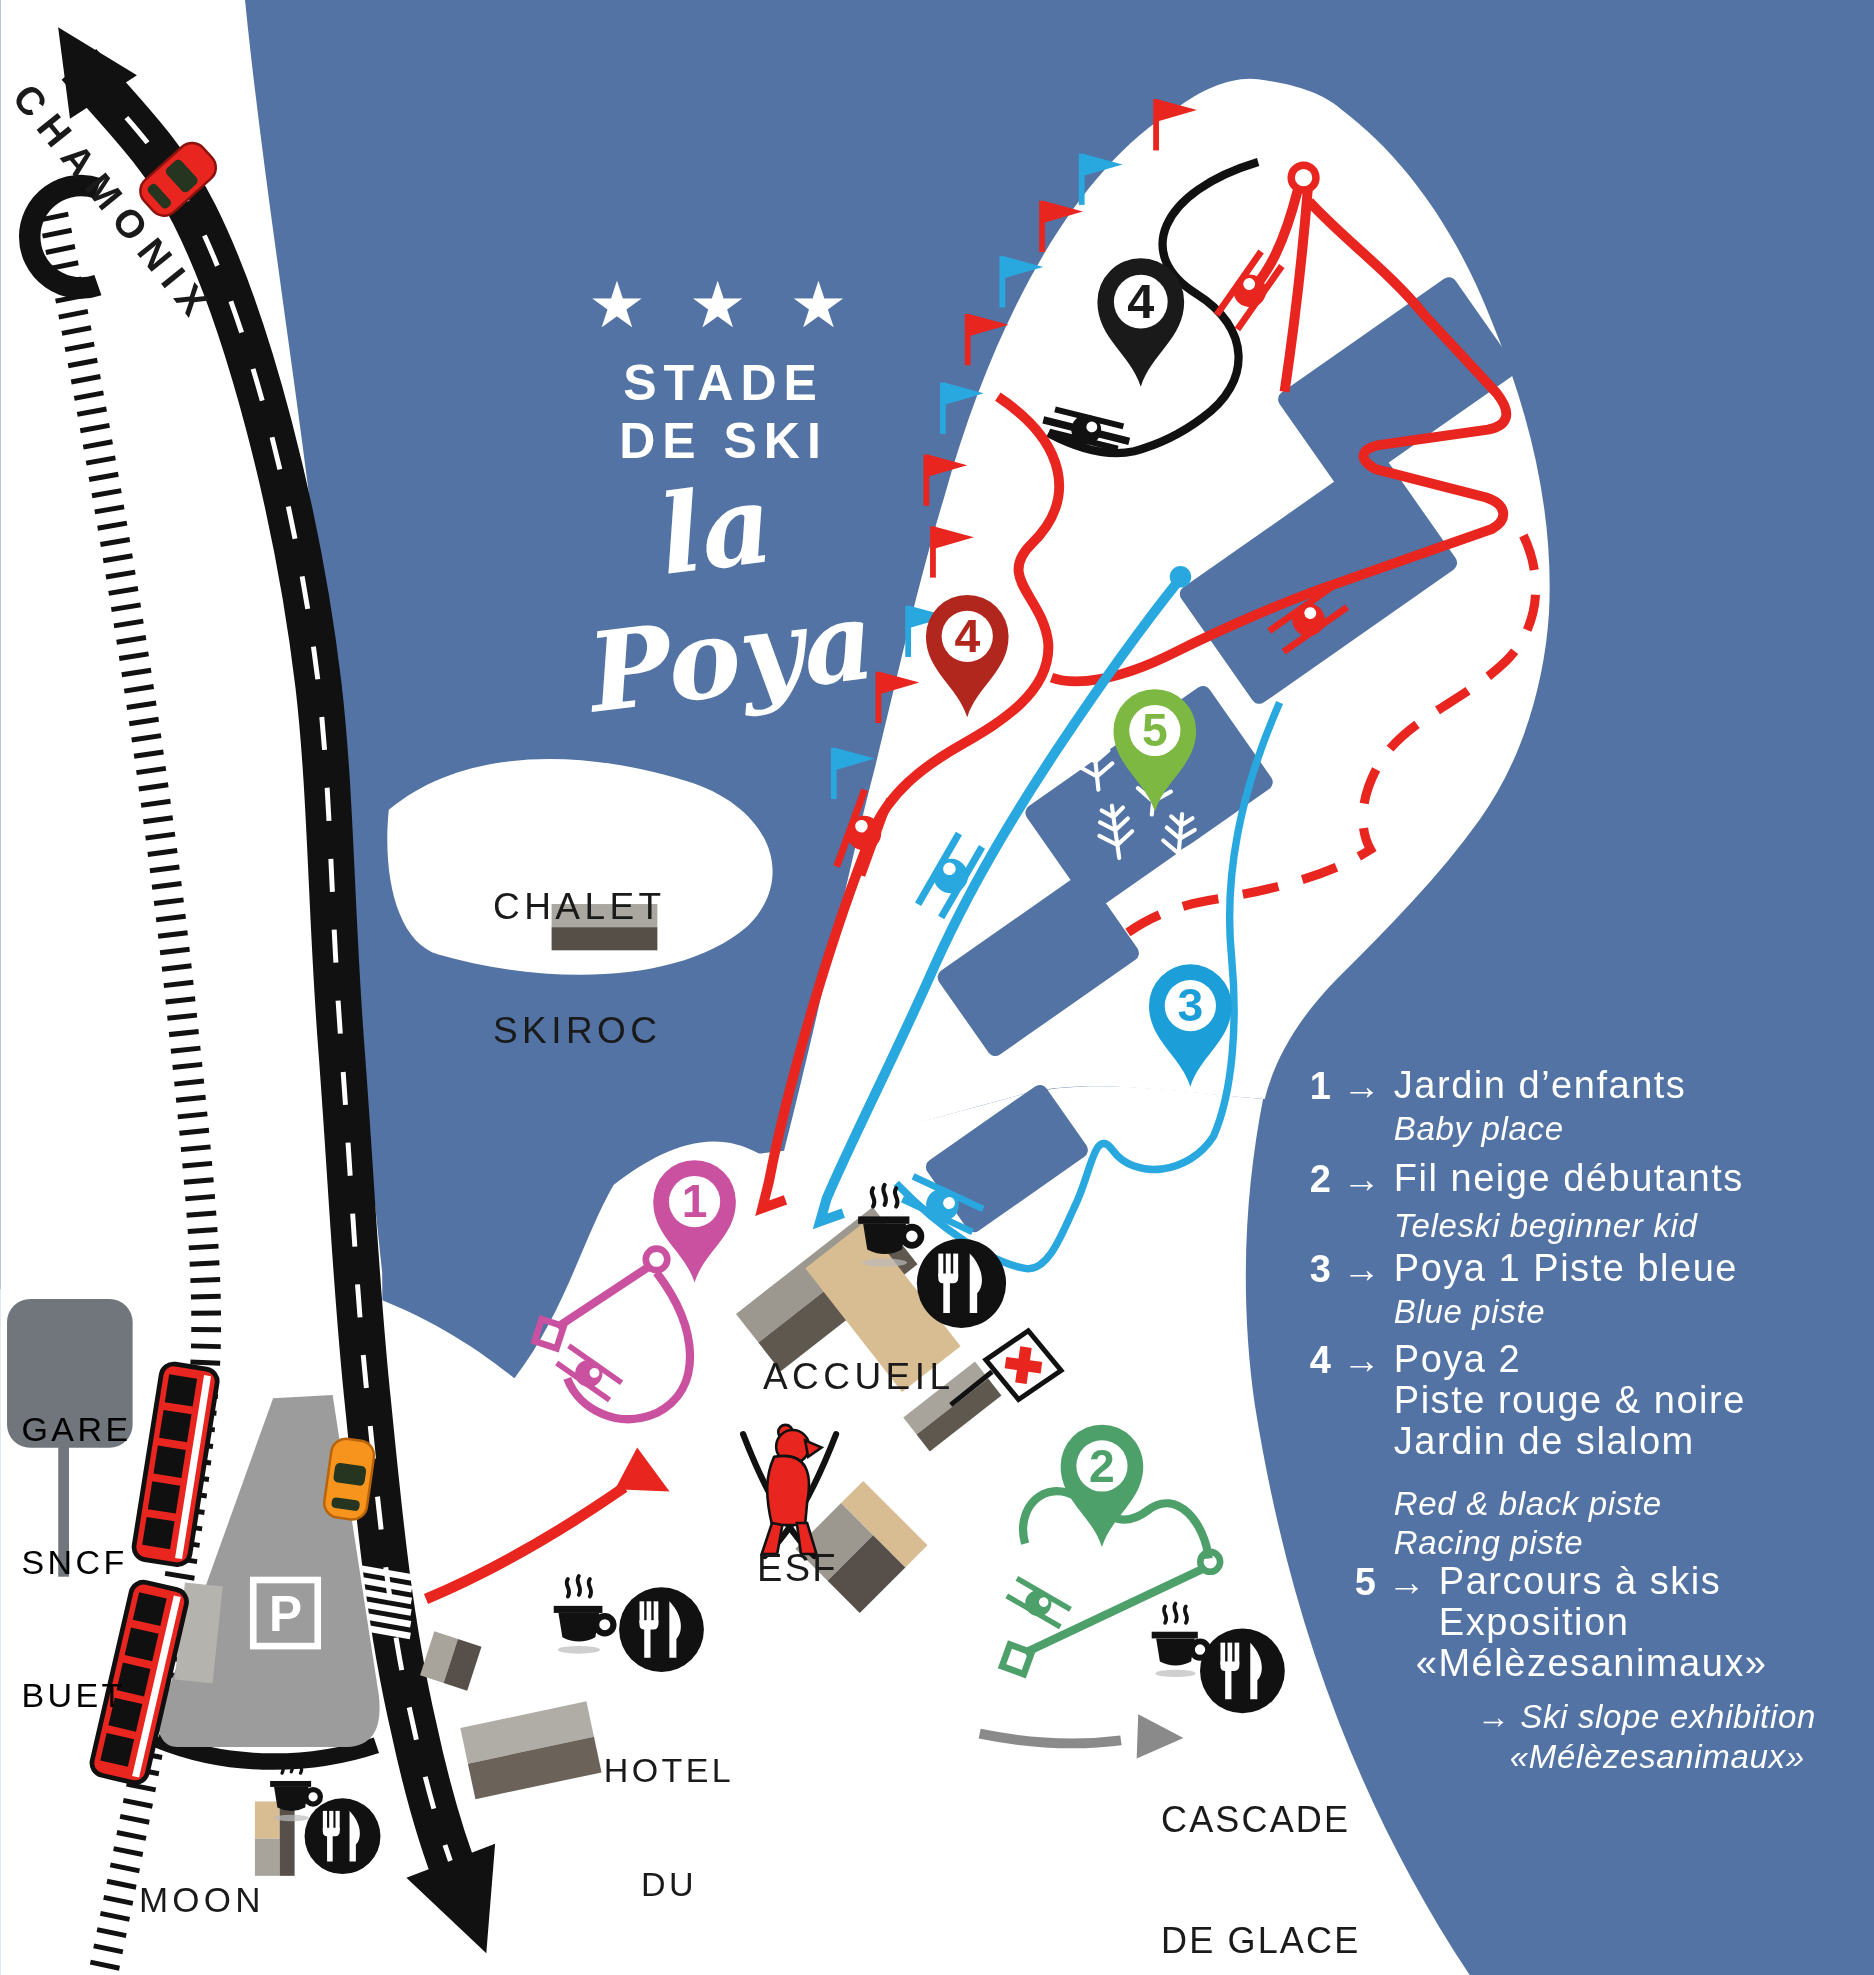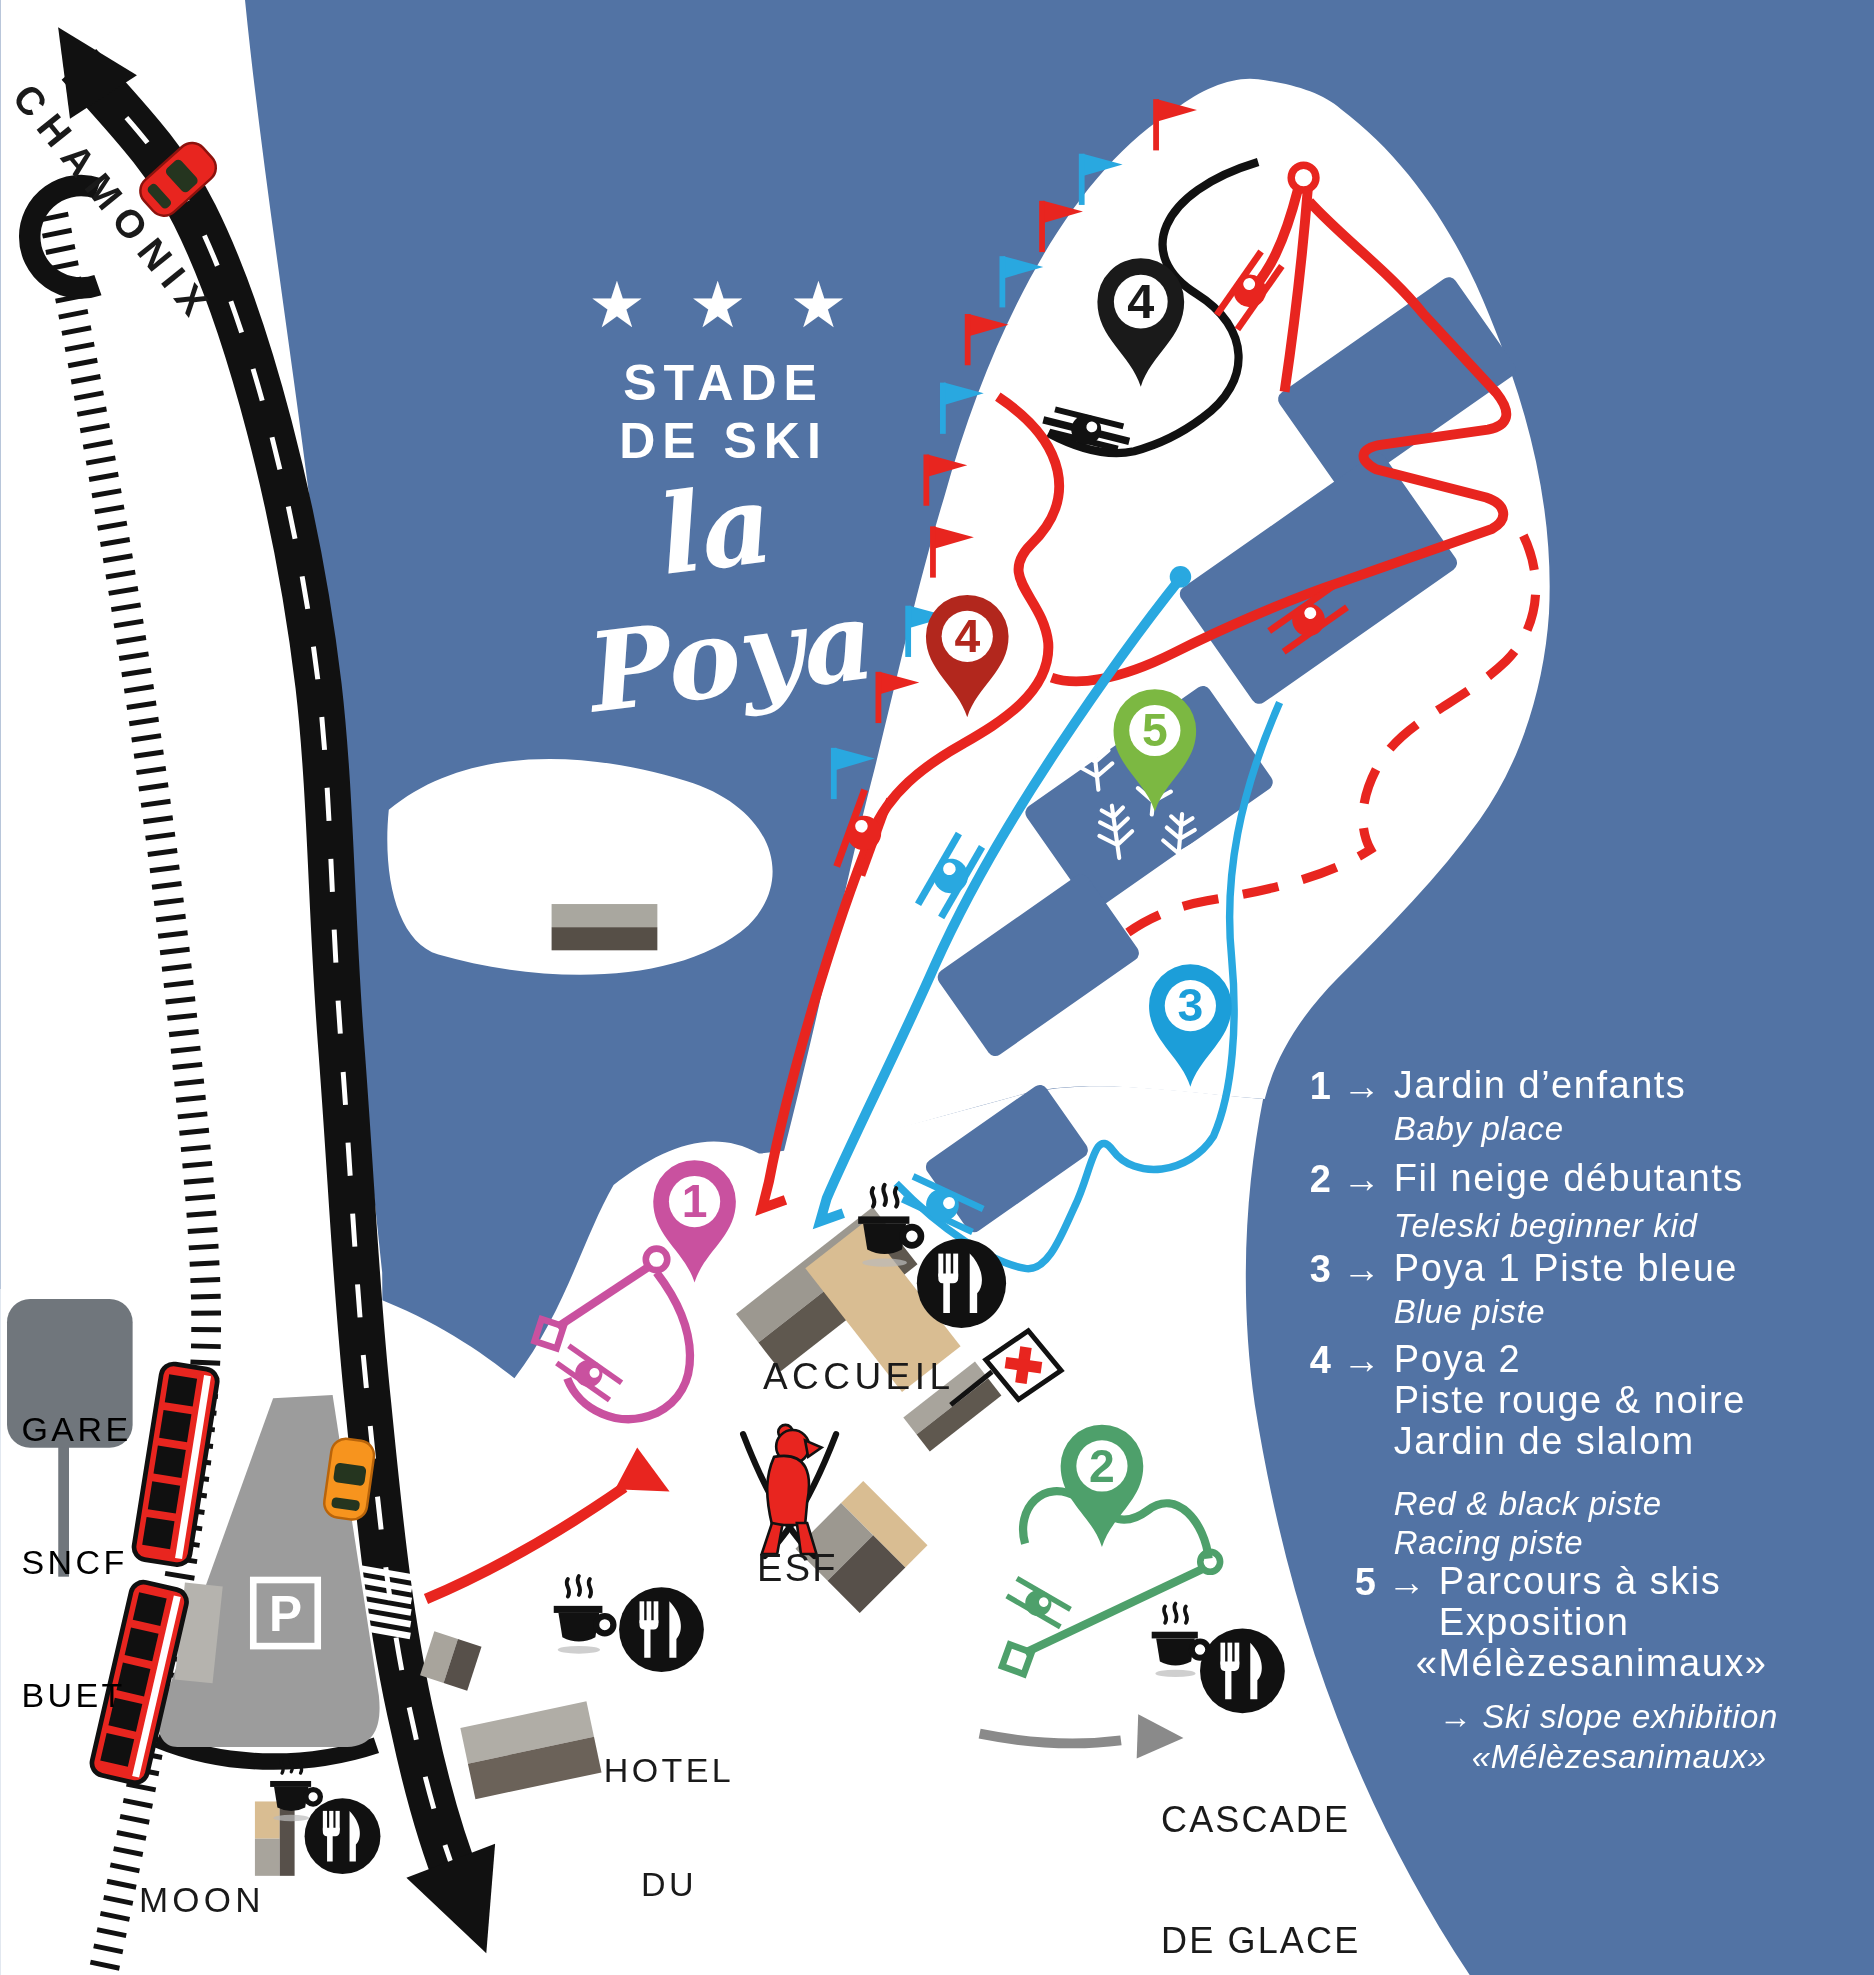--- a/index.html
+++ b/index.html
@@ -28,21 +28,21 @@
                  font-size:109px;transform:rotate(-7deg);margin-top:-5px;}
   
   .legend{position:absolute;left:1291px;top:1065px;width:584px;color:#fff;}
   .lg-item{position:absolute;display:flex;align-items:flex-start;}
   .lg-num{font-weight:bold;font-size:38px;width:40px;text-align:right;margin-right:11.6px;}
   .lg-arr{font-size:38px;margin-right:13.2px;}
   .lg-fr div{font-size:38px;line-height:1.08;letter-spacing:.04em;}
   .lg-en div{font-style:italic;font-size:33px;line-height:1.2;letter-spacing:.02em;}
   .lg-en{margin-top:8.3px;}
   .i1{top:0;} .i2{top:93px;} .i3{top:183px;} .i4{top:274px;} .i5{top:496px;left:45px;}
-  .i5 .lg-en{margin-top:13.2px;}
+  .i5 .lg-en{margin-left:38px;margin-top:13.2px;}
 </style>
 </head>
 <body>
 
 <div class="stage">
 
 <svg class="map" width="1875" height="1975" viewBox="0 0 2268 2390">
   <defs>
     <g id="pin">
       <path d="M0,0 C-12,-38 -50,-56 -50,-98 A50,50 0 1 1 50,-98 C50,-56 12,-38 0,0 Z"></path>
@@ -328,20 +328,24 @@
 
 <div class="lbl chamonix">CHAMONIX</div>
 
 <div class="title">
   <div class="stars">★ ★ ★</div>
   <div class="t1">STADE</div>
   <div class="t2">DE SKI</div>
   <div class="script">la Poya</div>
 </div>
 
+<div class="lbl chalet">
+  <div>CHALET</div>
+  <div>SKIROC</div>
+</div>
 
 <div class="lbl accueil">ACCUEIL</div>
 <div class="lbl esf">ESF</div>
 
 <div class="lbl hotel">
   <div>HOTEL</div>
   <div>DU</div>
   
 </div>
 

